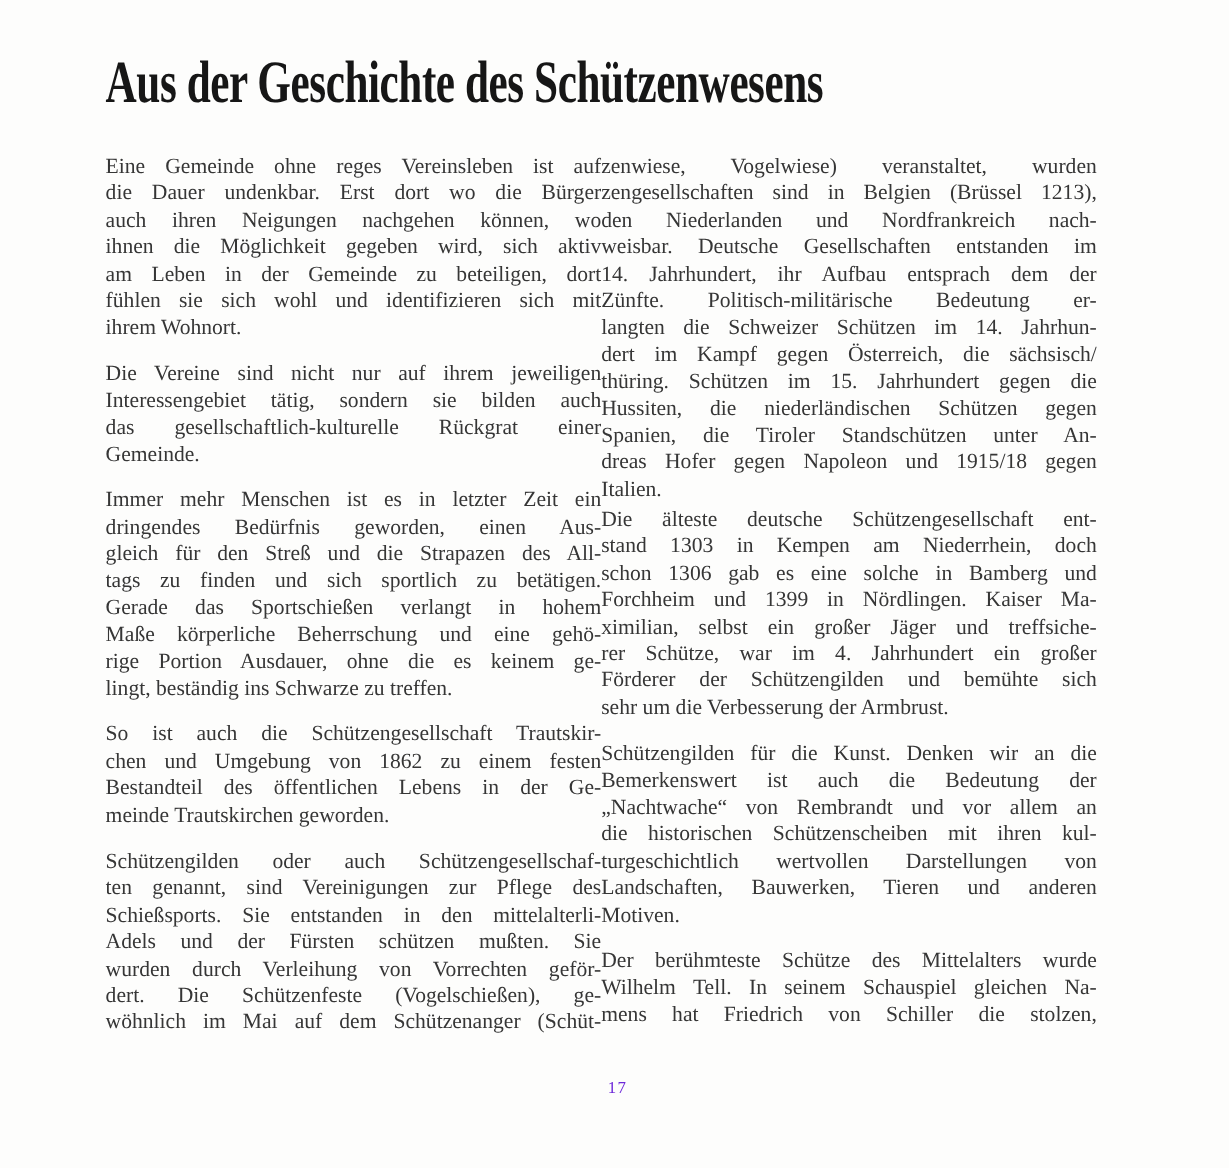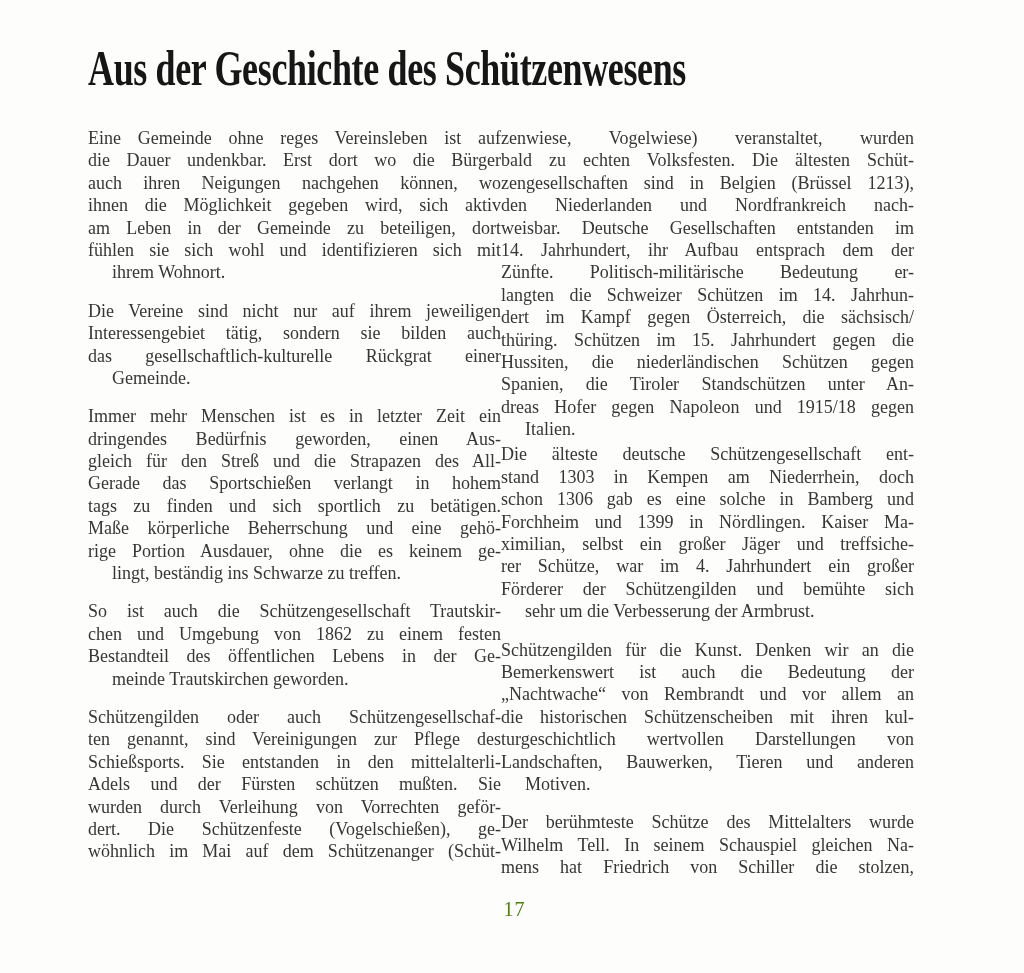--- a/index.html
+++ b/index.html
@@ -47,32 +47,31 @@
     margin-top: -13px; 
   }
   .line {
     text-align: justify;
     text-align-last: justify;
     height: 22.4px;
     overflow: hidden;
   }
   .line.last {
     text-align-last: left;
-    margin-left: 24px;
   }
   .footer {
     position: absolute;
     left: 88px;
     width: 853px;
     top: 898px;
     text-align: center;
   }
   .pagenum {
-    font-size: 20px;
-    color: #4d7c0f;
+    font-size: 14px;
+    color: #6d28d9;
     letter-spacing: 1px;
   }
 </style>
 </head>
 <body>
 
 <div class="page">
   <h1 class="title">Aus der Geschichte des Schützenwesens</h1>
   <div class="columns">
     <div class="col" id="col-left">
@@ -88,22 +87,22 @@
         <div class="para">
           <div class="line">Die Vereine sind nicht nur auf ihrem jeweiligen</div>
           <div class="line">Interessengebiet tätig, sondern sie bilden auch</div>
           <div class="line">das gesellschaftlich-kulturelle Rückgrat einer</div>
           <div class="line last">Gemeinde.</div>
         </div>
         <div class="para">
           <div class="line">Immer mehr Menschen ist es in letzter Zeit ein</div>
           <div class="line">dringendes Bedürfnis geworden, einen Aus-</div>
           <div class="line">gleich für den Streß und die Strapazen des All-</div>
+          <div class="line">tags zu finden und sich sportlich zu betätigen.</div>
           <div class="line">Gerade das Sportschießen verlangt in hohem</div>
-          <div class="line">tags zu finden und sich sportlich zu betätigen.</div>
           <div class="line">Maße körperliche Beherrschung und eine gehö-</div>
           <div class="line">rige Portion Ausdauer, ohne die es keinem ge-</div>
           <div class="line last">lingt, beständig ins Schwarze zu treffen.</div>
         </div>
         <div class="para">
           <div class="line">So ist auch die Schützengesellschaft Trautskir-</div>
           <div class="line">chen und Umgebung von 1862 zu einem festen</div>
           <div class="line">Bestandteil des öffentlichen Lebens in der Ge-</div>
           <div class="line last">meinde Trautskirchen geworden.</div>
         </div>
@@ -113,21 +112,20 @@
           <div class="line">Schießsports. Sie entstanden in den mittelalterli-</div>
           <div class="line">Adels und der Fürsten schützen mußten. Sie</div>
           <div class="line">wurden durch Verleihung von Vorrechten geför-</div>
           <div class="line">dert. Die Schützenfeste (Vogelschießen), ge-</div>
           <div class="line">wöhnlich im Mai auf dem Schützenanger (Schüt-</div>
         </div>
       </div>
     <div class="col" id="col-right">
         <div class="para">
           <div class="line">zenwiese, Vogelwiese) veranstaltet, wurden</div>
-          <div class="line">bald zu echten Volksfesten. Die ältesten Schüt-</div>
           <div class="line">zengesellschaften sind in Belgien (Brüssel 1213),</div>
           <div class="line">den Niederlanden und Nordfrankreich nach-</div>
           <div class="line">weisbar. Deutsche Gesellschaften entstanden im</div>
           <div class="line">14. Jahrhundert, ihr Aufbau entsprach dem der</div>
           <div class="line">Zünfte. Politisch-militärische Bedeutung er-</div>
           <div class="line">langten die Schweizer Schützen im 14. Jahrhun-</div>
           <div class="line">dert im Kampf gegen Österreich, die sächsisch/</div>
           <div class="line">thüring. Schützen im 15. Jahrhundert gegen die</div>
           <div class="line">Hussiten, die niederländischen Schützen gegen</div>
           <div class="line">Spanien, die Tiroler Standschützen unter An-</div>

